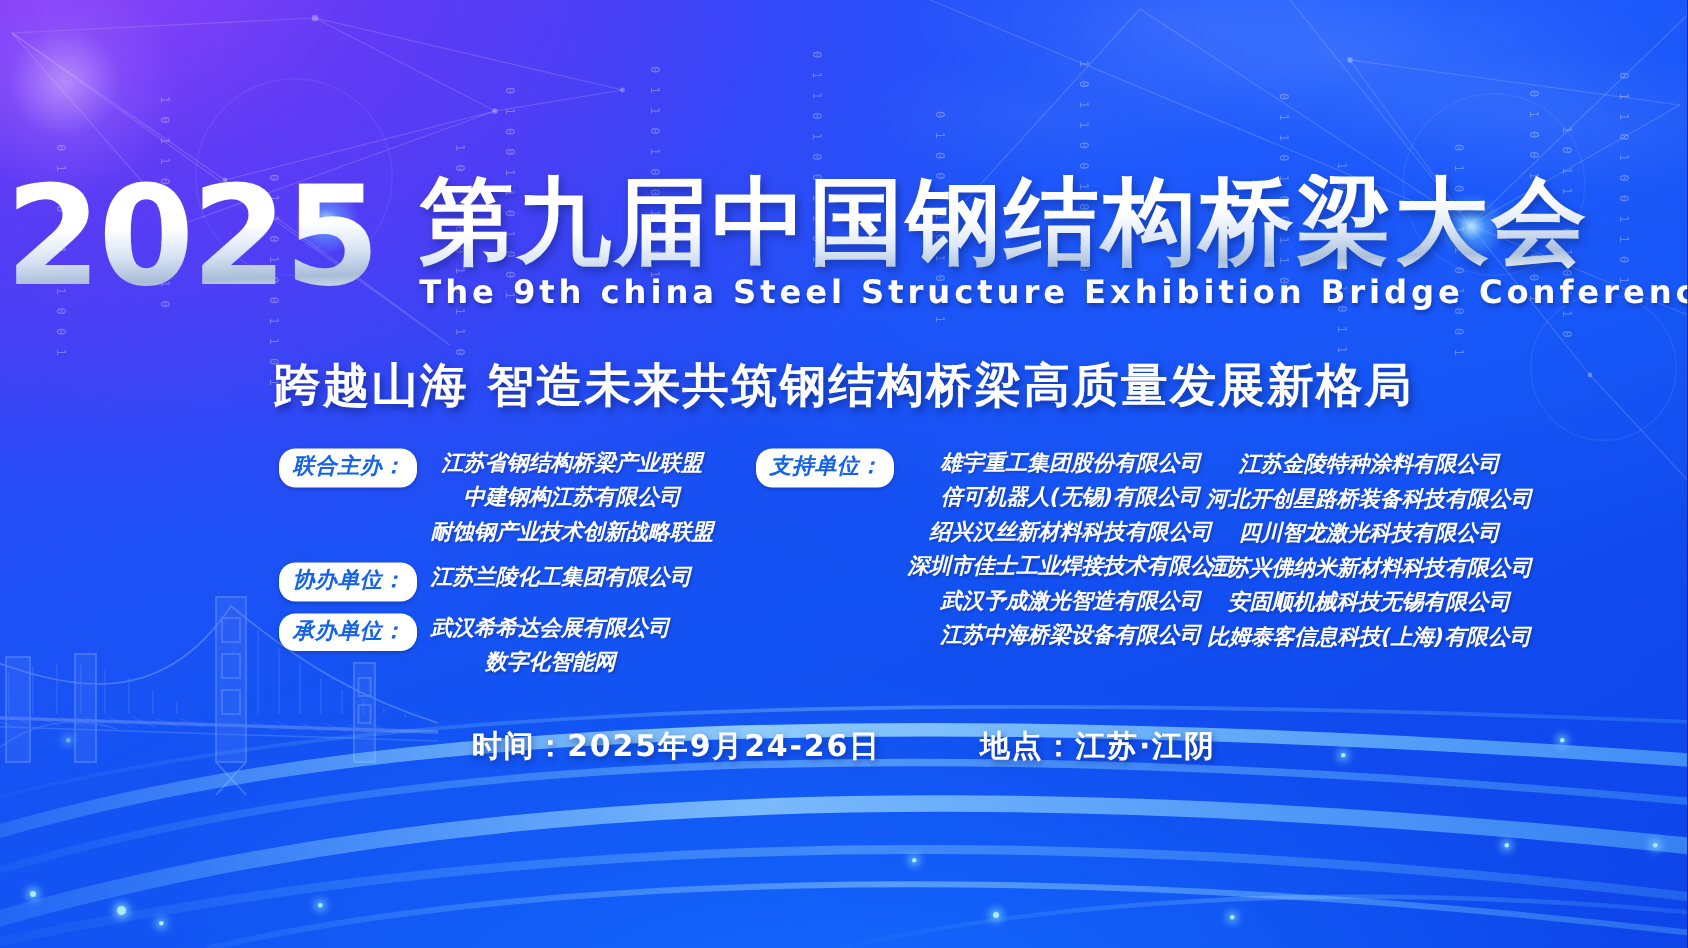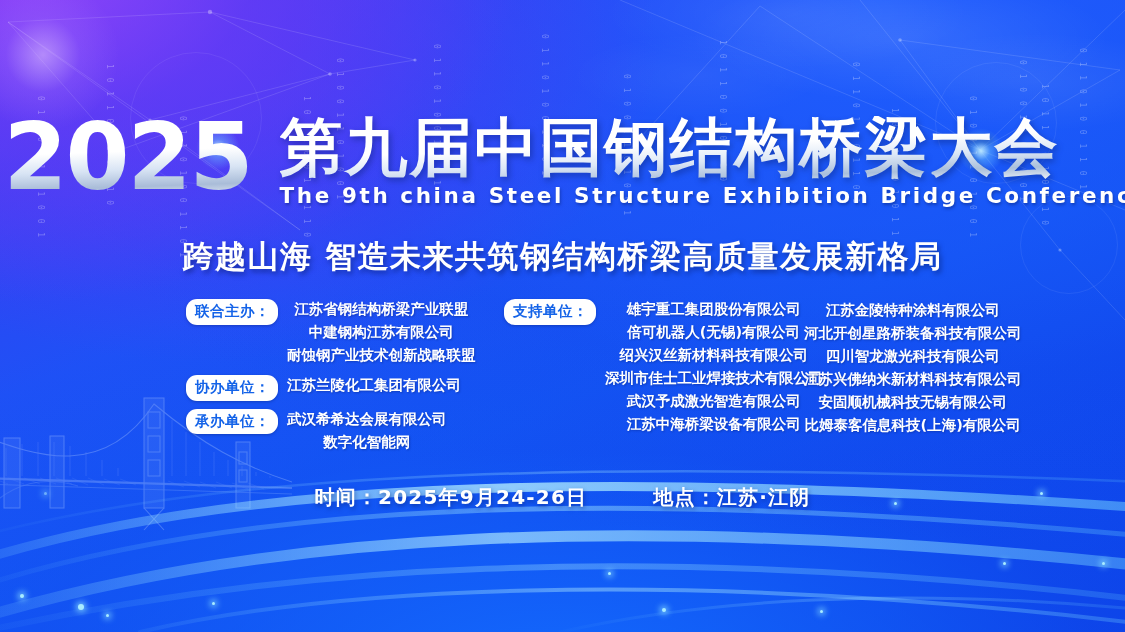--- a/index.html
+++ b/index.html
@@ -141,21 +141,21 @@
     top: 298px;
     left: 186px;
     right: 100px;
     display: flex;
     gap: 0;
   }
   .col-left  { width: 318px; flex: none; }
   .col-mid   { width: 300px; flex: none; }
   .col-right { width: 220px; flex: none; }
 
-  .org-group { display: flex; align-items: flex-start; margin-bottom: 7px; }
+  .org-group { display: flex; align-items: flex-start; margin-bottom: 7px; font-style: italic; }
   .pill {
     flex: none;
     background: #ffffff;
     color: #1463e8;
     font-weight: 700;
     font-size: 14.5px;
     letter-spacing: 0.5px;
     line-height: 1;
     padding: 5px 8px 6px 9px;
     border-radius: 11px;

